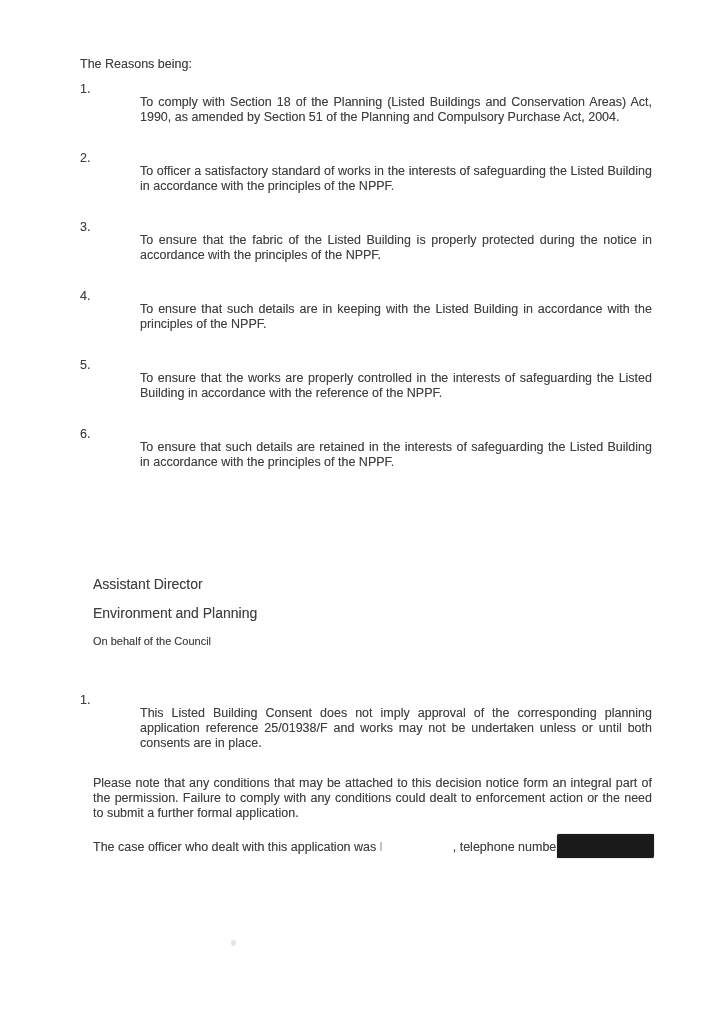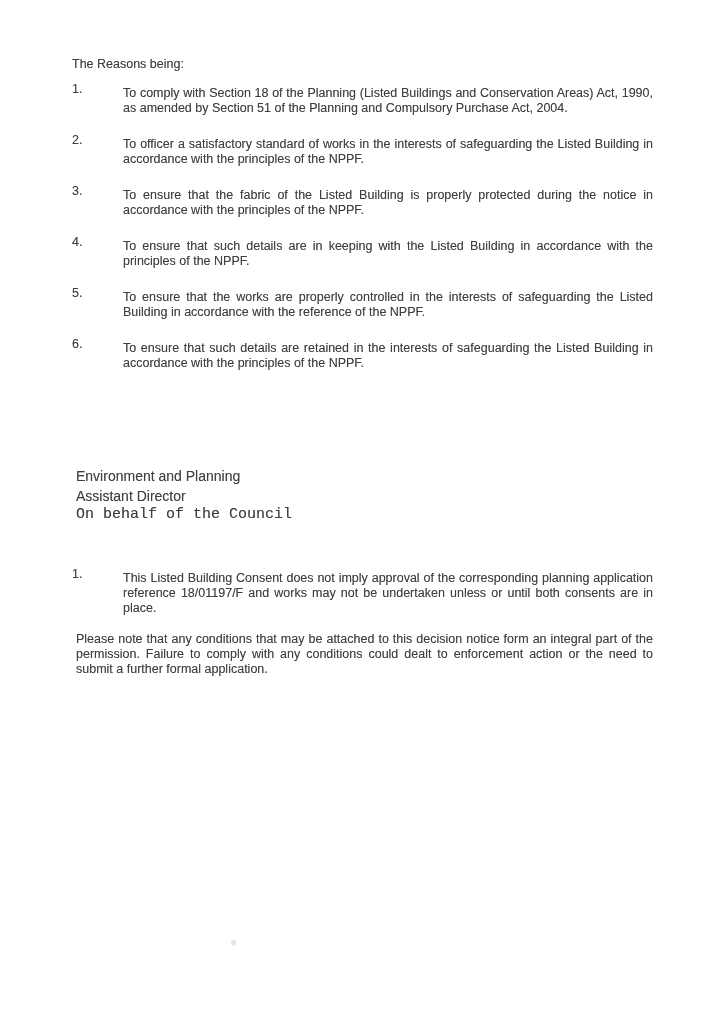--- a/index.html
+++ b/index.html
@@ -11,28 +11,28 @@
     position: relative;
     width: 724px;
     height: 1024px;
     background: #ffffff;
     font-family: "Liberation Sans", sans-serif;
     color: #3f3f3f;
     overflow: hidden;
   }
   .content {
     position: absolute;
-    left: 72px;
+    left: 80px;
     top: 57px;
     width: 585px;
     font-size: 12.5px;
     line-height: 15px;
     text-shadow: 0 0 0.5px rgba(64,64,64,0.45);
   }
-  p { margin: 4px; }
+  p { margin: 13px; }
   .heading {
     margin: 0 0 10px 0;
   }
   .olist { margin: 0; }
   .oitem {
     display: flex;
     margin: 0 0 13px 0;
   }
   .oitem:last-child { margin-bottom: 0; }
   .num {
@@ -44,23 +44,22 @@
     text-align: justify;
   }
   .signature {
     margin-top: 94px;
   }
   .sig-large {
     font-size: 14px;
     line-height: 15.5px;
   }
   .sig-small {
-    font-size: 15px;
+    font-size: 11px;
     line-height: 14.5px;
-    font-family: Liberation Mono, monospace;
   }
   .notes {
     margin-top: 44px;
   }
   .para {
     margin-top: 12px;
     text-align: justify;
   }
   .case-line {
     margin-top: 13px;
@@ -123,31 +122,34 @@
         <span class="num">5.</span>
         <p class="itext">To ensure that the works are properly controlled in the interests of safeguarding the Listed Building in accordance with the reference of the NPPF.</p>
       </div>
       <div class="oitem">
         <span class="num">6.</span>
         <p class="itext">To ensure that such details are retained in the interests of safeguarding the Listed Building in accordance with the principles of the NPPF.</p>
       </div>
     </div>
 
     <div class="signature">
+      <p class="sig-large">Assistant Director</p>
       <p class="sig-large">Environment and Planning</p>
-      <p class="sig-large">Assistant Director</p>
       <p class="sig-small">On behalf of the Council</p>
     </div>
 
     <div class="olist notes">
       <div class="oitem">
         <span class="num">1.</span>
-        <p class="itext">This Listed Building Consent does not imply approval of the corresponding planning application reference 18/01197/F and works may not be undertaken unless or until both consents are in place.</p>
+        <p class="itext">This Listed Building Consent does not imply approval of the corresponding planning application reference 25/01938/F and works may not be undertaken unless or until both consents are in place.</p>
       </div>
     </div>
 
     <p class="para">Please note that any conditions that may be attached to this decision notice form an integral part of the permission. Failure to comply with any conditions could dealt to enforcement action or the need to submit a further formal application.</p>
 
+    <p class="case-line">
+      <span>The case officer who dealt with this application was</span><span class="faint-mark">I</span><span class="name-gap"></span><span>, telephone numbe</span><span class="redaction-box"></span>
+    </p>
 
   </div>
 
   <div class="speck"></div>
 </div>
 
 </body></html>

